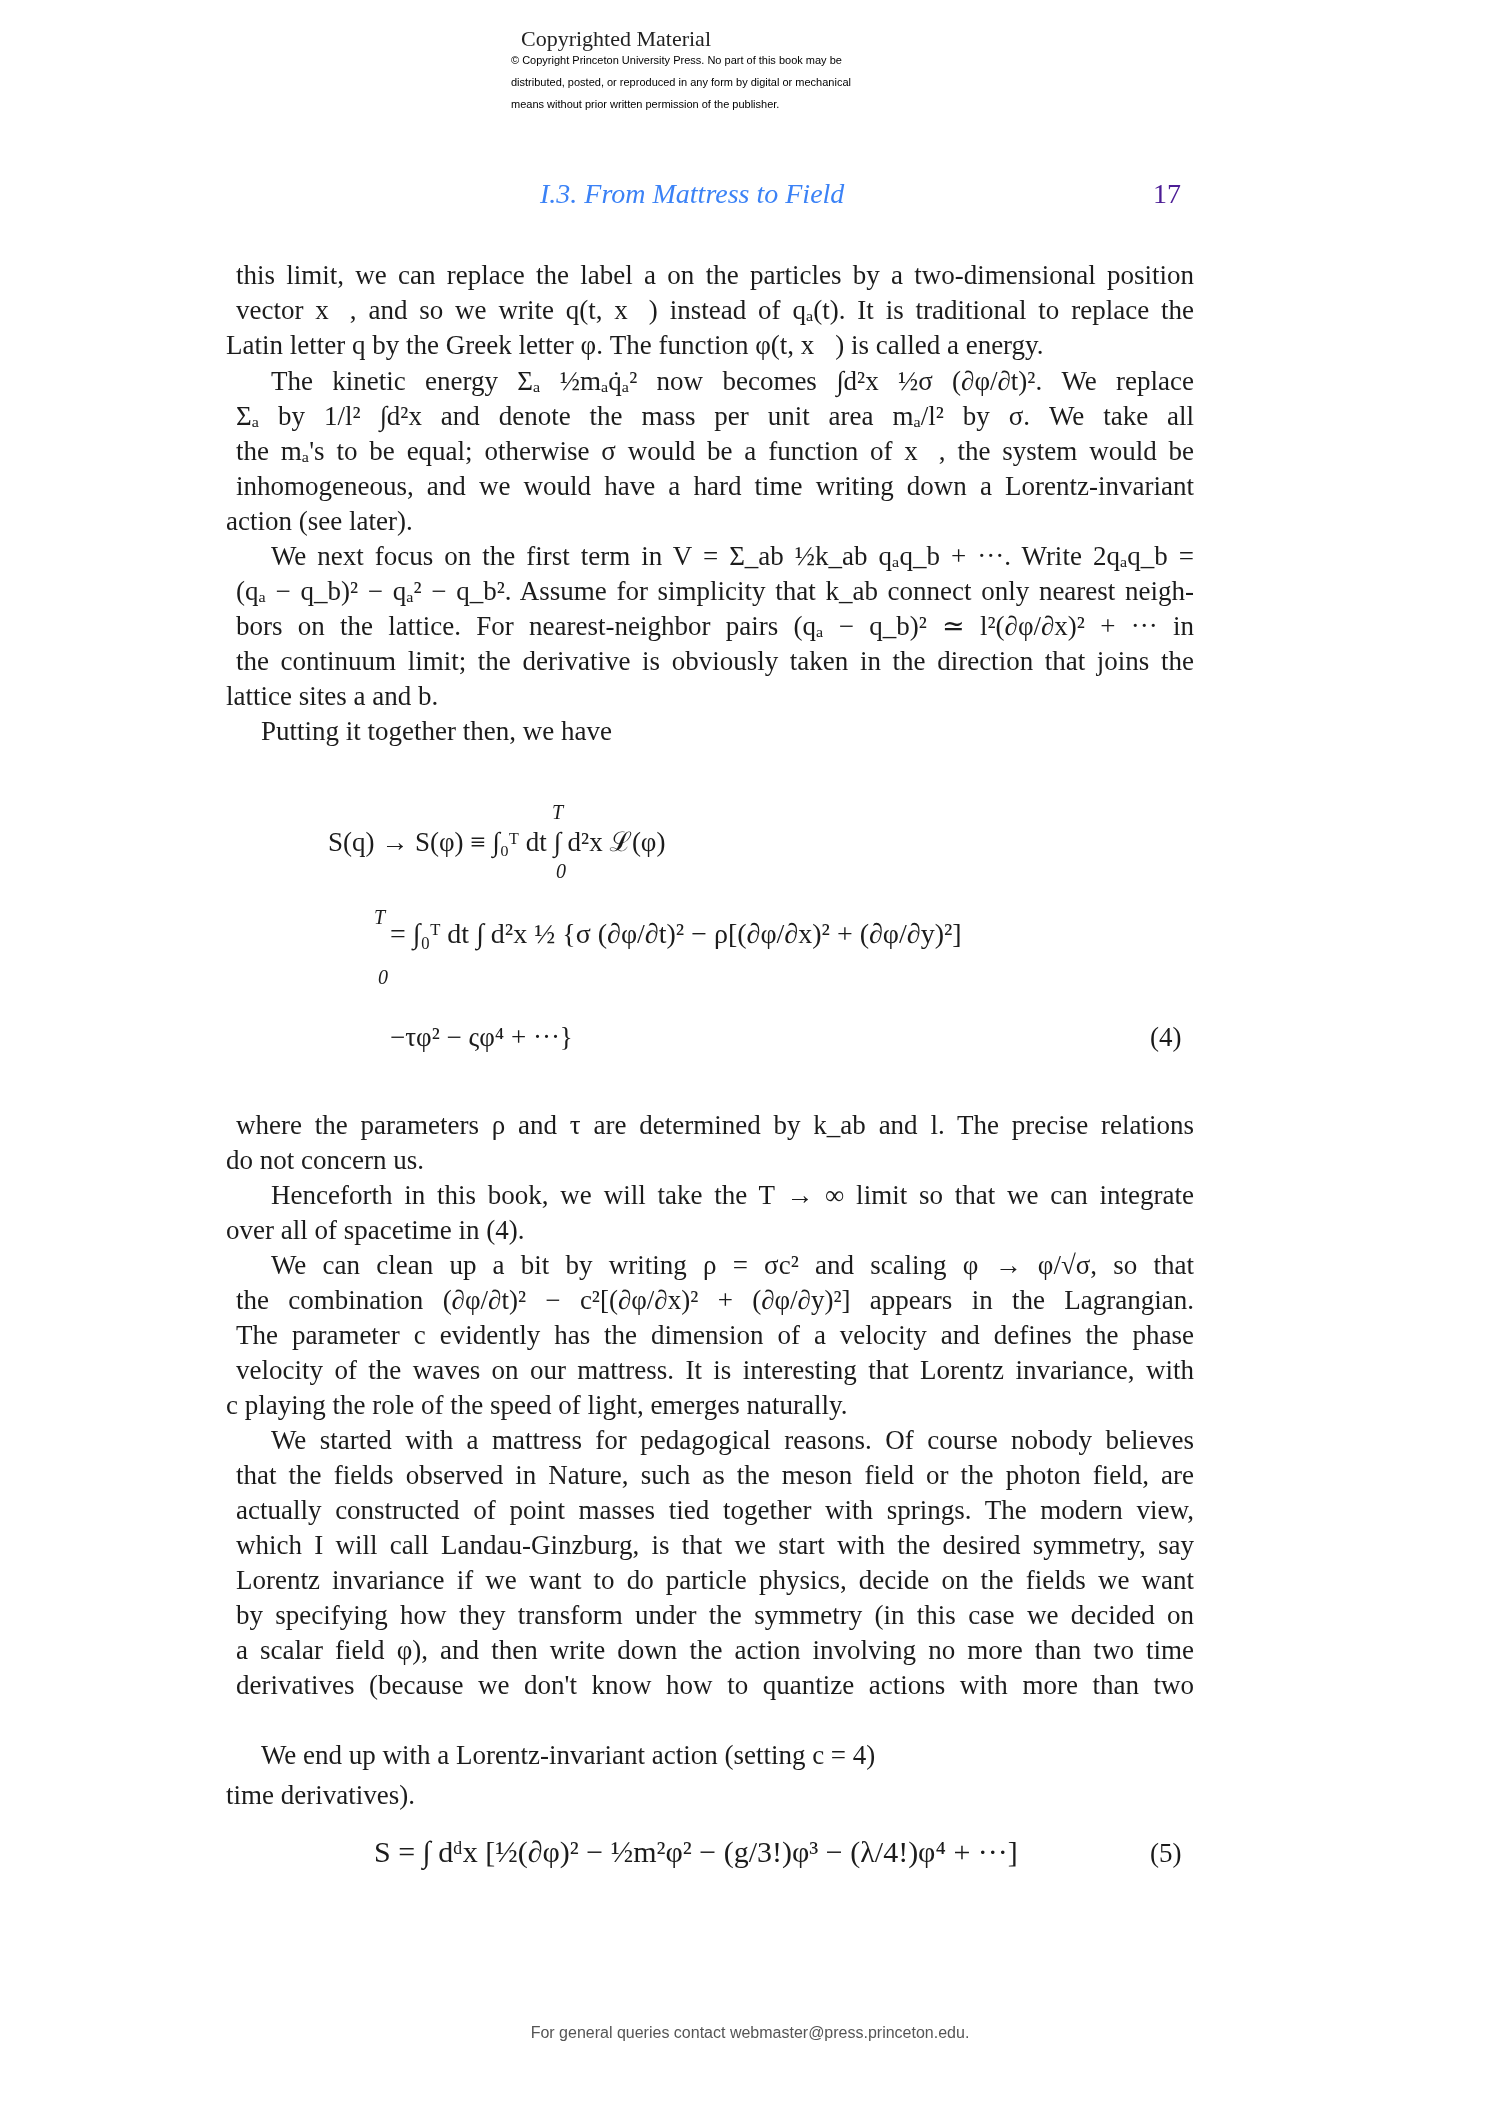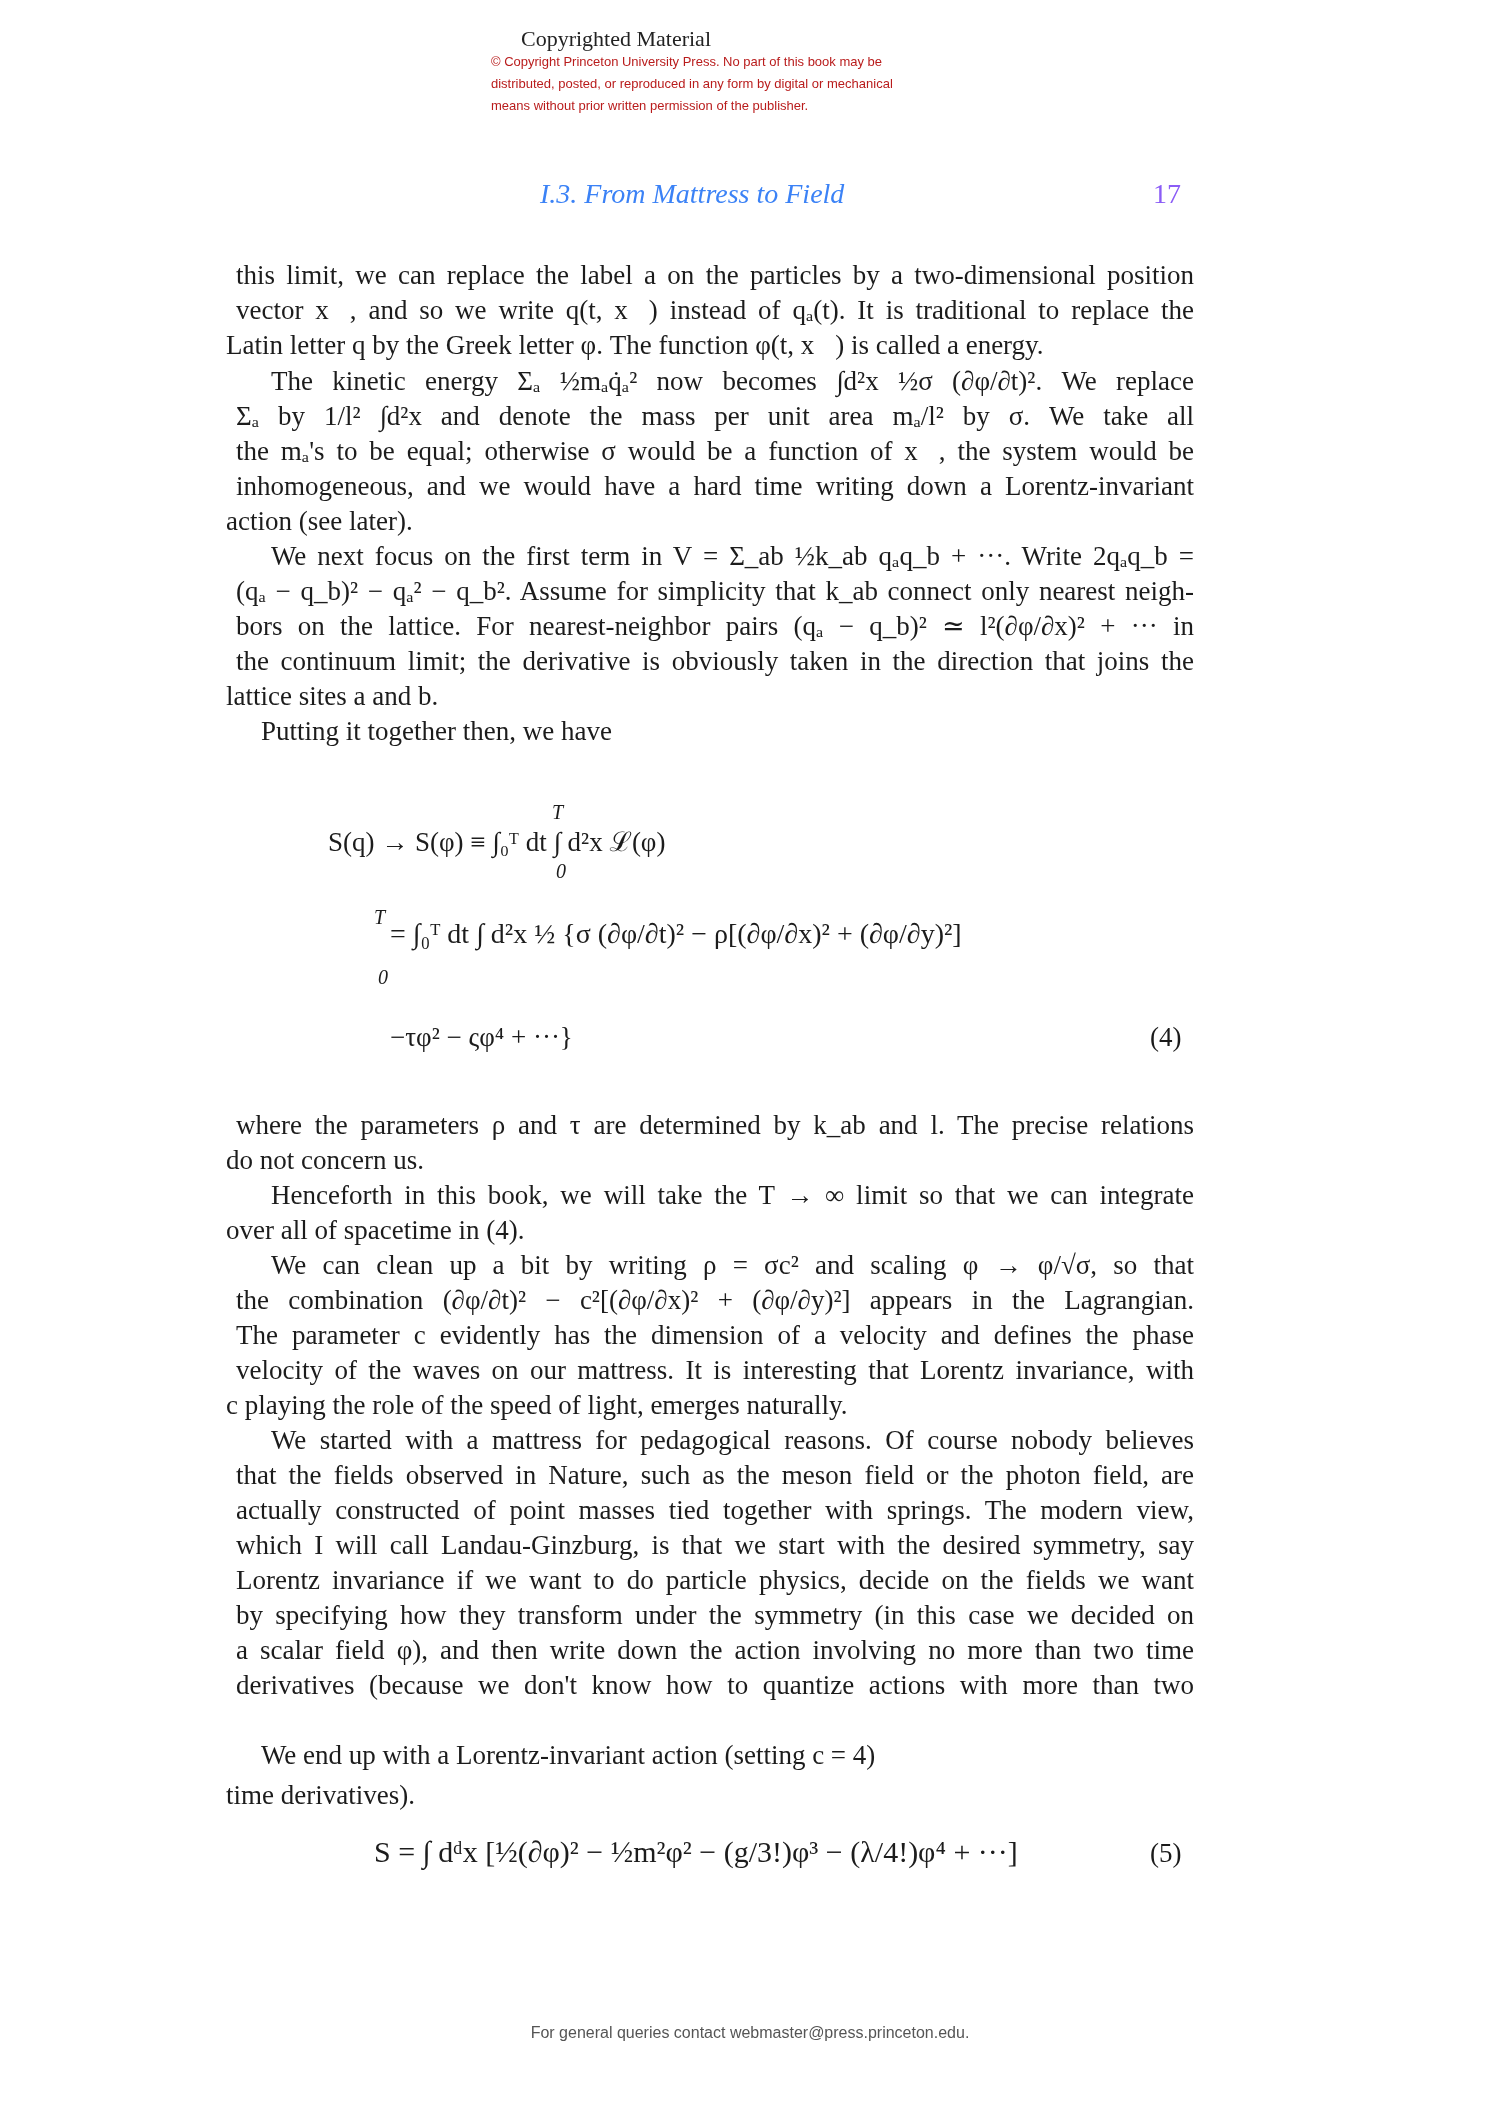--- a/index.html
+++ b/index.html
@@ -1,22 +1,22 @@
 <!DOCTYPE html>
 <html><head>
 <meta charset="utf-8">
 <style>
   html, body { margin: 0; padding: 0; background: #ffffff; }
   body { width: 1500px; height: 2105px; position: relative; overflow: hidden;
          font-family: "Liberation Serif", "DejaVu Serif", serif; color: #1a1a1a; }
   .abs { position: absolute; white-space: nowrap; }
   .copy-title { left: 0; width: 1232px; top: 26px; text-align: center; font-size: 22px; color: #222; }
-  .copy-note { left: 491px; font-family: "Liberation Sans", "DejaVu Sans", sans-serif; font-size: 13px; color: #b91c1c; }
+  .copy-note { left: 511px; font-family: "Liberation Sans", "DejaVu Sans", sans-serif; font-size: 11px; color: #000000; }
   .run-head { top: 178px; left: 540px; font-size: 28px; font-style: italic; color: #3b82f6; }
-  .page-num { top: 178px; left: 1153px; font-size: 28px; color: #8b5cf6; }
+  .page-num { top: 178px; left: 1153px; font-size: 28px; color: #4c1d95; }
   .line { left: 226px; font-size: 27px; line-height: 35px; color: #1c1c1c; }
   .line.just { width: 958px; text-align: justify; text-align-last: justify; margin-left: 10px; }
   .line.indent { padding-left: 35px; box-sizing: border-box; }
   .eq { font-size: 27px; color: #1c1c1c; }
   .lim { font-size: 20px; font-style: italic; }
   .eq-num { font-size: 27px; }
   .footer { top: 2024px; left: 0; width: 1500px; text-align: center;
             font-family: "Liberation Sans", "DejaVu Sans", sans-serif; font-size: 16px; color: #555; }
 </style>
 </head>

